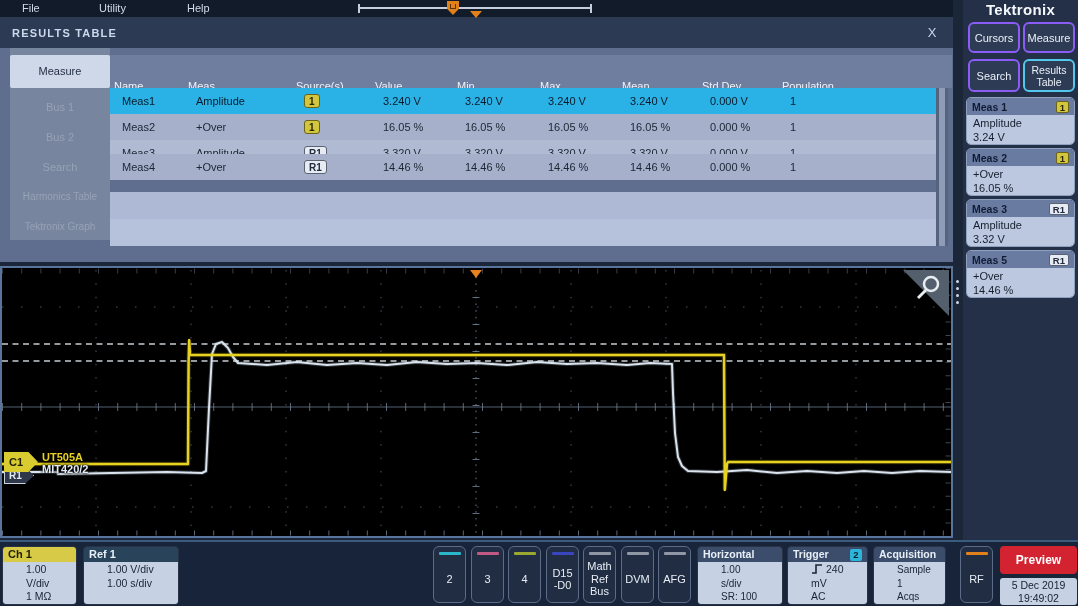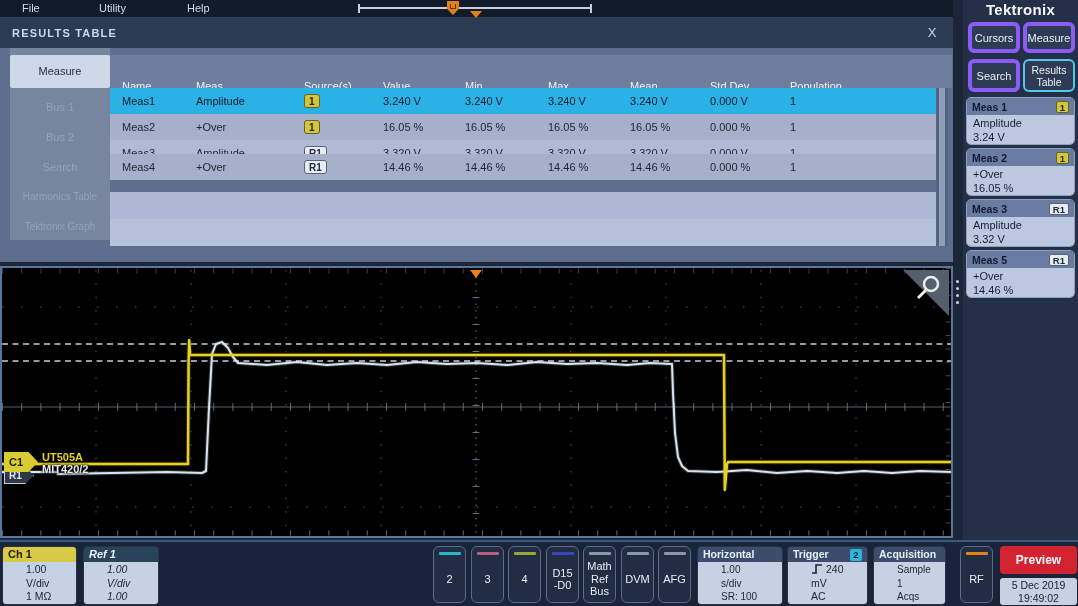--- a/index.html
+++ b/index.html
@@ -24,21 +24,21 @@
   .tabcol{position:absolute;left:10px;top:0;width:100px;height:192px;background:#78859f;}
   .tab{position:absolute;left:10px;width:100px;text-align:center;color:#96a2b6;font-size:11px;cursor:pointer;}
   .tab-active{top:7px;height:33px;line-height:33px;background:#cfd8e8;color:#232f46;border-radius:2px;}
   .tab-i1{top:46px;height:26px;line-height:26px;}
   .tab-i2{top:76px;height:26px;line-height:26px;}
   .tab-i3{top:106px;height:26px;line-height:26px;}
   .tab-i4{top:136px;height:26px;line-height:26px;font-size:10px;}
   .tab-i5{top:166px;height:26px;line-height:26px;font-size:10px;}
   .tgrid{display:grid;grid-template-columns:74px 108px 79px 82px 83px 82px 80px 80px 1fr;align-items:center;}
   .thead{position:absolute;left:110px;top:7px;width:842px;height:33px;background:#6f7e9f;color:#eef2f8;font-size:11px;}
-  .thead>div{padding-left:12px;margin-top:25px;}
+  .thead>div{padding-left:4px;margin-top:25px;}
   .trow{position:absolute;left:110px;width:826px;height:26px;color:#1b2534;font-size:11px;}
   .trow>div{padding-left:12px;white-space:nowrap;}
   .r0{top:40px;background:#2ab1e6;color:#0b1b2b;}
   .r1{top:66px;background:#a6b0ca;}
   .r2{top:92px;background:#b0bad2;}
   .r3{top:106px;background:#a6b0ca;}
   .rempty1{position:absolute;left:110px;top:144px;width:826px;height:27px;background:#aeb9d6;}
   .rempty2{position:absolute;left:110px;top:171px;width:826px;height:27px;background:#b6c1dc;}
   .vscroll{position:absolute;left:936px;top:40px;width:12px;height:158px;background:#8f9cb8;border-left:3px solid #55637f;border-right:3px solid #55637f;cursor:pointer;}
   .src-badge{display:inline-block;min-width:14px;padding:0 4px;height:14px;line-height:13px;font-size:10px;font-weight:bold;border-radius:3px;text-align:center;}
@@ -51,40 +51,40 @@
   .flag-c1{position:absolute;left:2px;top:184px;width:34px;height:20px;background:#d8cc30;clip-path:polygon(0 0,72% 0,100% 50%,72% 100%,0 100%);color:#201e04;font-size:11px;font-weight:bold;line-height:20px;padding-left:5px;z-index:3;cursor:pointer;}
   .flag-r1{position:absolute;left:2px;top:199px;width:30px;height:17px;background:#2e3848;border:1px solid #c8d2de;clip-path:polygon(0 0,70% 0,100% 50%,70% 100%,0 100%);color:#dfe7f0;font-size:10px;font-weight:bold;line-height:15px;padding-left:4px;z-index:2;cursor:pointer;}
   .lbl-dev1{position:absolute;left:40px;top:183px;font-size:11px;font-weight:bold;color:#e7d21f;text-shadow:0 0 3px #000,0 0 3px #000;z-index:3;}
   .lbl-dev2{position:absolute;left:40px;top:195px;font-size:11px;font-weight:bold;color:#e3ebf3;text-shadow:0 0 3px #000,0 0 3px #000;z-index:3;}
   .splitter{position:absolute;left:953px;top:276px;width:9px;height:30px;cursor:pointer;}
   .splitter i{display:block;width:3px;height:3px;border-radius:50%;background:#cfd7e2;margin:4px auto 0;}
 
   
   .rpanel{position:absolute;left:963px;top:0;width:115px;height:540px;background:#243047;}
   .logo{position:absolute;left:0;top:1px;width:115px;text-align:center;color:#f4f7fb;font-size:15px;font-weight:bold;letter-spacing:.3px;font-style:normal;}
-  .rbtn{position:absolute;background:#2d3b54;border:4px solid #8b5cf6;border-radius:6px;color:#eaf0f8;font-size:11px;display:flex;align-items:center;justify-content:center;text-align:center;cursor:pointer;}
+  .rbtn{position:absolute;background:#2d3b54;border:2px solid #8b5cf6;border-radius:6px;color:#eaf0f8;font-size:11px;display:flex;align-items:center;justify-content:center;text-align:center;cursor:pointer;}
   .rb1{left:5px;top:22px;width:52px;height:31px;}
   .rb2{left:60px;top:22px;width:52px;height:31px;}
   .rb3{left:5px;top:59px;width:52px;height:33px;}
   .rb4{left:60px;top:59px;width:52px;height:33px;border:2px solid #54c8ec;font-size:10.5px;line-height:12px;flex-direction:column;}
   .mcard{position:absolute;left:3px;width:109px;height:48px;border:1px solid #8fa0bc;border-radius:5px;overflow:hidden;cursor:pointer;}
   .mc1{top:97px;} .mc2{top:148px;} .mc3{top:199px;} .mc4{top:250px;}
   .mcard .mhead{height:17px;background:#6a7ba2;color:#101c34;font-weight:bold;font-size:10.5px;display:flex;align-items:center;justify-content:space-between;padding:0 5px;}
   .mcard .mbody{height:31px;background:#bcc8e0;color:#15202f;font-size:11px;line-height:14px;padding:1px 6px;}
   .mbadge{display:inline-block;min-width:12px;padding:0 3px;height:12px;line-height:11px;font-size:9.5px;font-weight:bold;border-radius:2px;text-align:center;}
 
   
   .bottombar{position:absolute;left:0;top:540px;width:1078px;height:66px;background:#18243a;border-top:2px solid #3a5a7e;}
   .bbadge{position:absolute;top:4px;border-radius:4px;overflow:hidden;border:1px solid #2a3346;cursor:pointer;}
   .bbadge .bhead{height:15px;font-size:11px;font-weight:bold;padding:0 5px;line-height:15px;display:flex;justify-content:space-between;align-items:center;}
   .bbadge .bbody{background:#c6d1e4;color:#1a2433;font-size:10.5px;line-height:13.5px;padding:1px 23px;}
   .bb-ch1{left:2px;width:75px;height:59px;}
   .bb-ch1 .bhead{background:#d6ca46;color:#232105;}
   .bb-ch1 .bbody{height:44px;}
-  .bb-ref1{left:83px;width:76px;height:59px;font-style:italic;}
+  .bb-ref1{left:83px;width:96px;height:59px;}
   .bb-ref1 .bhead{background:#29445a;color:#e8f0f8;}
   .bb-ref1 .bbody{height:44px;}
   .bw{font-size:7px;vertical-align:super;font-weight:bold;}
   .chanbtn{position:absolute;top:4px;width:33px;height:57px;background:#202d42;border:1px solid #5c6c86;border-radius:6px;display:flex;flex-direction:column;cursor:pointer;}
   .chanbtn .stripe{width:22px;height:3px;border-radius:1px;margin:5px auto 1px;}
   .chanbtn .clines{flex:1;display:flex;flex-direction:column;justify-content:center;text-align:center;color:#e8eef6;font-size:11px;line-height:12.5px;}
   .cb0{left:433px;} .cb1{left:471px;} .cb2{left:508px;} .cb3{left:546px;} .cb4{left:583px;} .cb5{left:621px;} .cb6{left:658px;}
   .bb-horiz{left:697px;width:86px;height:59px;}
   .bb-horiz .bhead,.bb-trig .bhead,.bb-acq .bhead{background:#3c4d6c;color:#e9eff7;font-size:10.5px;}
   .bb-horiz .bbody,.bb-trig .bbody,.bb-acq .bbody{height:44px;font-size:10px;}

